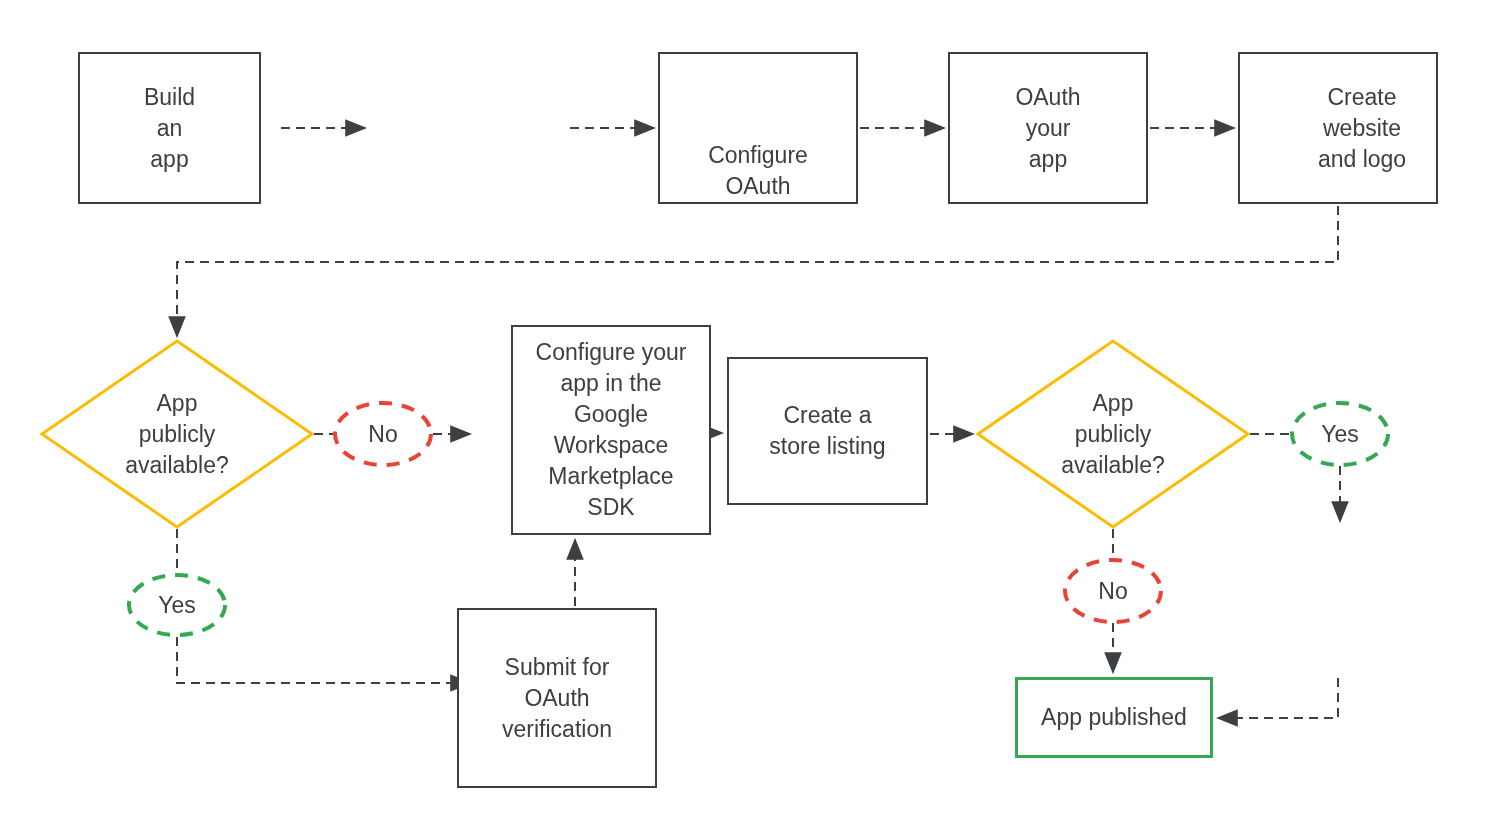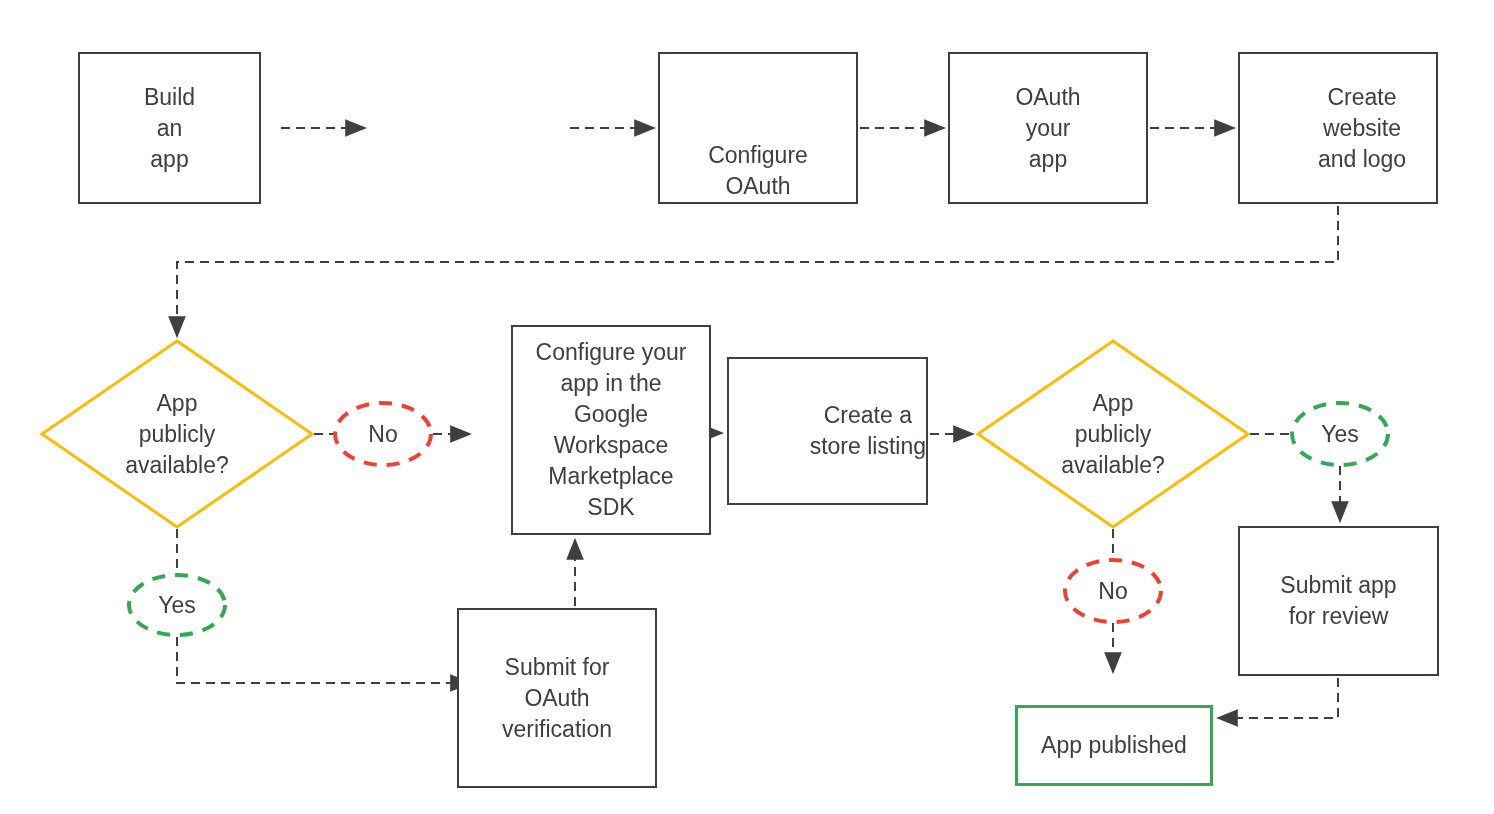--- a/index.html
+++ b/index.html
@@ -49,21 +49,21 @@
   .oval.red{stroke:var(--no-border);}
   .oval.green{stroke:var(--yes-border);}
   .node{
     position:absolute;
     background:var(--node-fill);
     border:2px solid var(--line);
     display:flex;
     align-items:center;
     justify-content:center;
   }
-  .node.success{border:3px solid var(--success-border);margin-top:28px;}
+  .node.success{border:3px solid var(--success-border);}
   .overlay{
     position:absolute;
     display:flex;
     align-items:center;
     justify-content:center;
     pointer-events:none;
   }
   .lbl{
     white-space:pre-line;
     text-align:center;
@@ -139,32 +139,28 @@
   </div>
 
   <div class="node" style="left:475px;top:325px;width:200px;height:210px;margin-left:36px;">
     <span class="lbl">Configure your
 app in the
 Google
 Workspace
 Marketplace
 SDK</span>
   </div>
-  <div class="node" style="left:727px;top:357px;width:201px;height:148px;justify-content:flex-end;">
+  <div class="node" style="left:727px;top:357px;width:201px;height:148px;">
     <span class="lbl">Create a
 store listing</span>
   </div>
   <div class="node" style="left:457px;top:608px;width:200px;height:180px;">
     <span class="lbl">Submit for
 OAuth
 verification</span>
-  </div>
-  <div class="node" style="left:1238px;top:526px;width:201px;height:150px;">
-    <span class="lbl">Submit app
-for review</span>
   </div>
   <div class="node success" style="left:1015px;top:677px;width:198px;height:81px;">
     <span class="lbl">App published</span>
   </div>
 
   <div class="overlay" style="left:42px;top:341px;width:270px;height:186px;">
     <span class="lbl">App
 publicly
 available?</span>
   </div>

